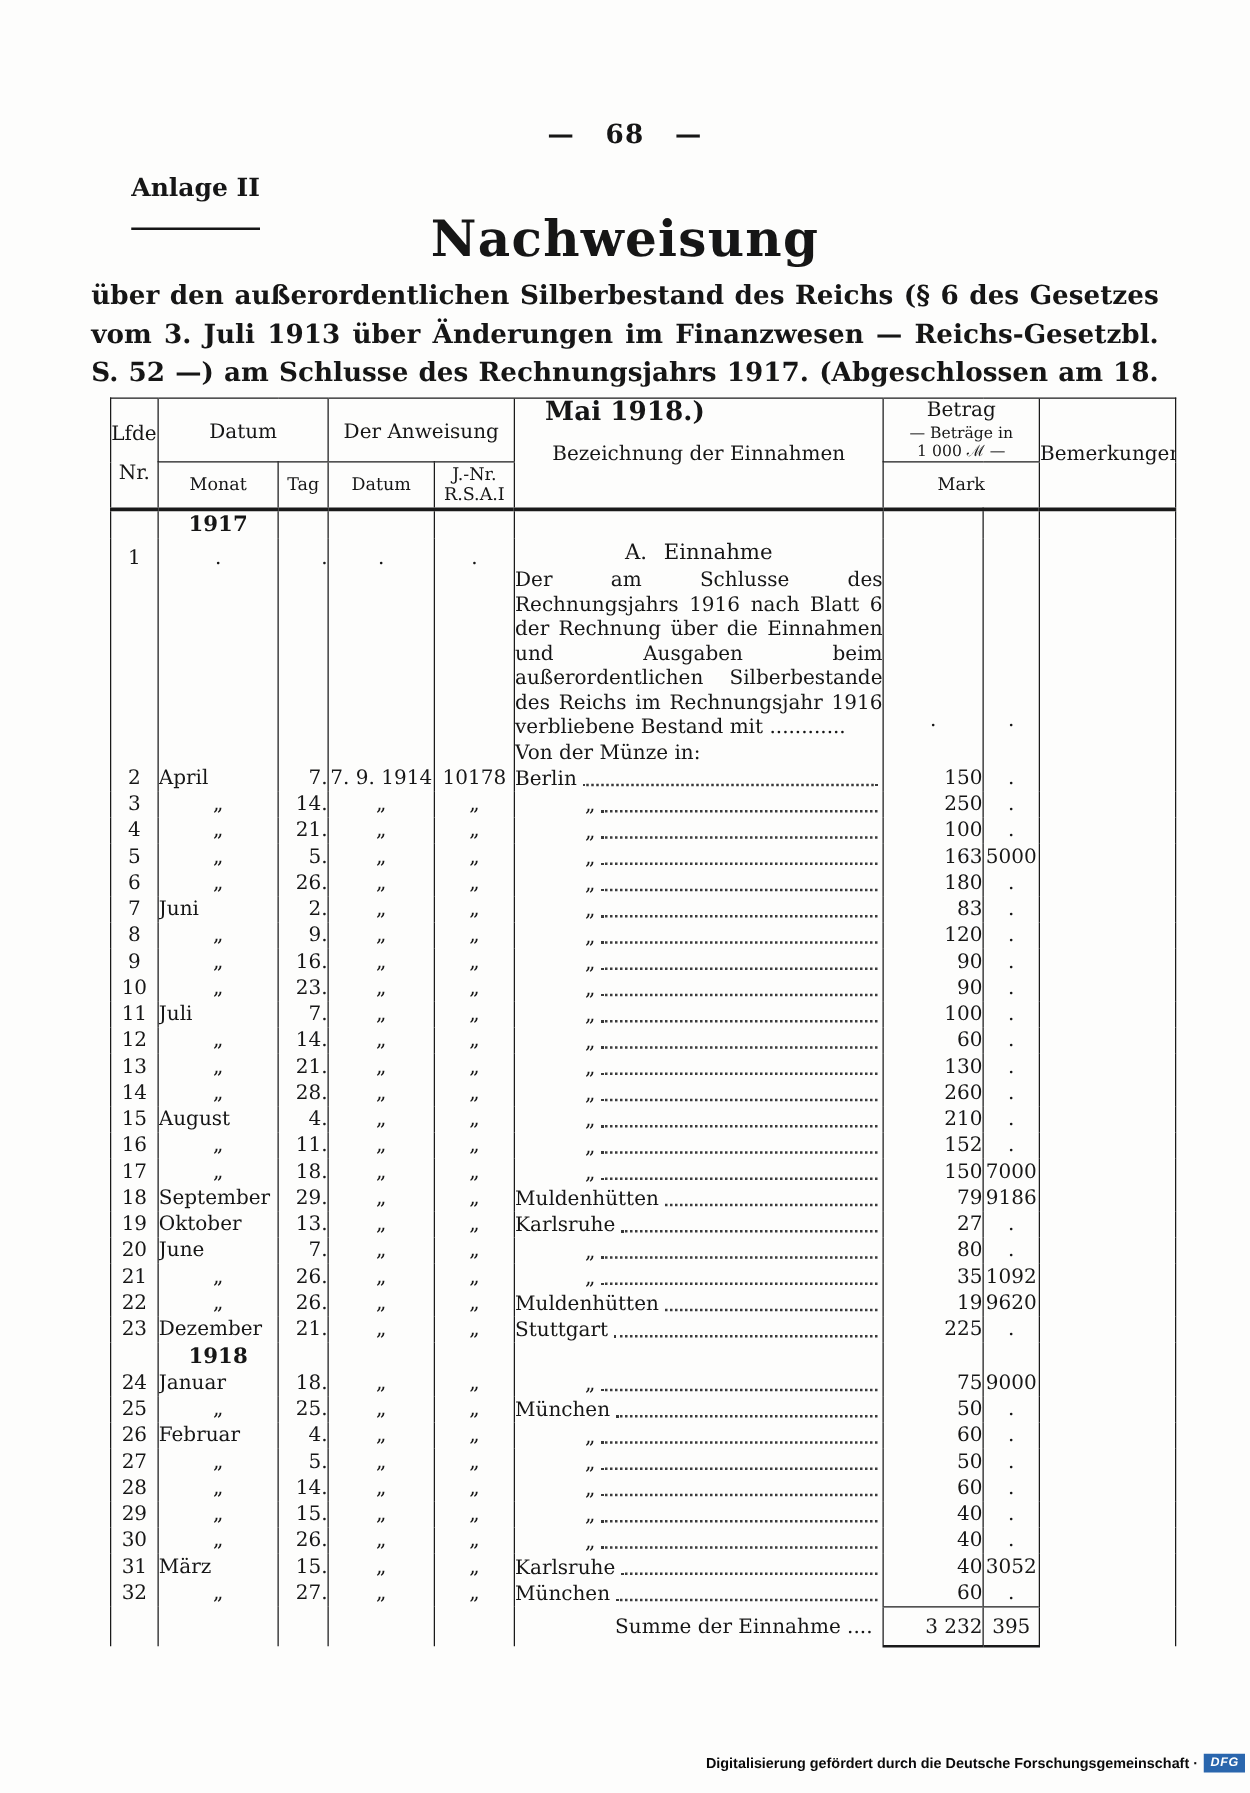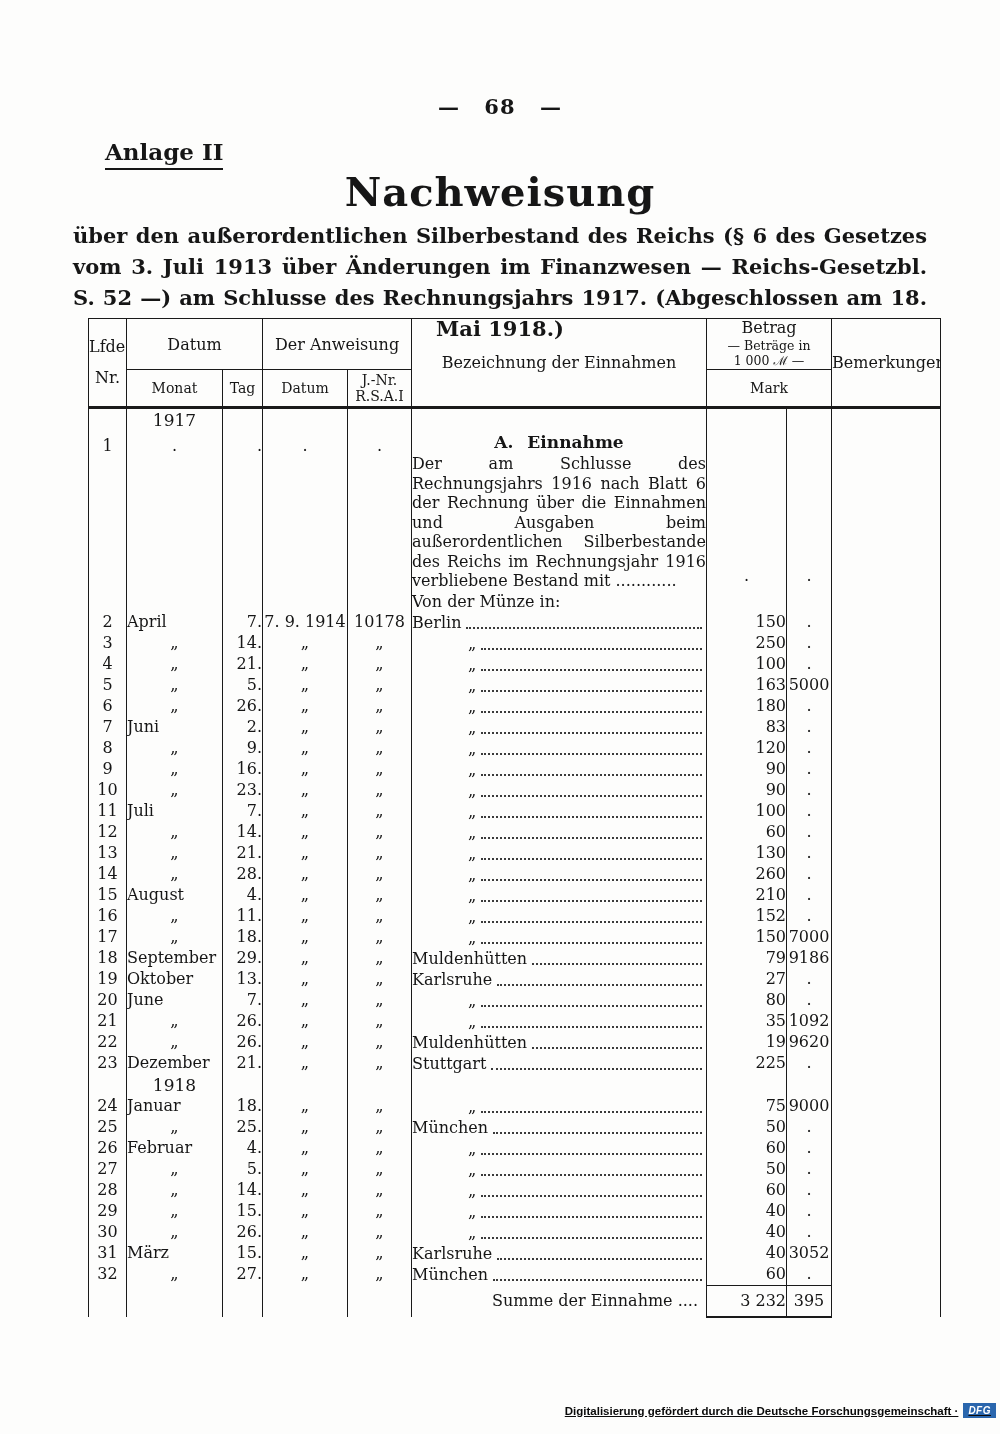--- a/index.html
+++ b/index.html
@@ -13,22 +13,22 @@
     overflow: hidden;
   }
   
   .page-number {
     position: absolute; top: 94px; left: 0; width: 100%;
     text-align: center; font-size: 21px; font-weight: bold;
     word-spacing: 16px; letter-spacing: 1px;
   }
   .annex {
     position: absolute; top: 138px; left: 105px;
-    font-size: 23px; font-weight: bold;
-    border-bottom: 2px solid #161616; padding-bottom: 3px;
+    font-size: 20px; font-weight: bold;
+    border-bottom: 2px solid #161616; padding-bottom: 20px;
   }
   .doc-title {
     position: absolute; top: 168px; left: 0; width: 100%;
     text-align: center; font-size: 40px; font-weight: bold;
     letter-spacing: 1px;
   }
   .doc-subtitle {
     position: absolute; top: 220px; left: 73px; width: 854px;
     font-size: 21px; font-weight: bold; line-height: 31px;
     text-align: justify; text-align-last: center;
@@ -58,46 +58,46 @@
   
   tbody td { height: 21px; line-height: 20px; vertical-align: middle; }
   td.c-nr   { text-align: center; }
   td.c-monat{ text-align: left; padding-left: 8px; }
   td.c-monat.ditto { text-align: center; padding-left: 0; }
   td.c-tag  { text-align: right; padding-right: 7px; }
   td.c-anwdat, td.c-anwjnr { text-align: center; }
   td.c-mark { text-align: right; padding-right: 8px; }
   td.c-frac { text-align: center; }
   tr.year-row td { height: 22px; }
-  tr.year-row .year-label { font-weight: normal; text-align: center; padding-left: 0; font-size: 17px; }
+  tr.year-row .year-label { font-weight: bold; text-align: center; padding-left: 0; font-size: 17px; }
   
   td.c-bez { padding-left: 6px; padding-right: 4px; }
   .bez-line { display: flex; align-items: flex-end; height: 21px; }
   .bez-line.indent { padding-left: 56px; }
   .bez-name { line-height: 20px; white-space: nowrap; }
   .leader { flex: 1 1 auto; min-width: 8px; border-bottom: 2px dotted #3a3a3a; margin: 0 4px 4px 5px; }
   
   tr.open-row td.top { vertical-align: top; padding-top: 5px; }
   tr.open-row td.bot { vertical-align: bottom; padding-bottom: 26px; text-align: center; }
   .open-bez { vertical-align: top; padding: 2px 10px 2px 12px; }
-  .sec-head { text-align: center; font-weight: bold; font-size: 17px; word-spacing: 8px; line-height: 22px; }
+  .sec-head { text-align: center; font-weight: normal; font-size: 17px; word-spacing: 8px; line-height: 22px; }
   .open-par { text-align: justify; font-size: 16px; line-height: 19.5px; margin-top: 1px; }
   .open-sub { text-align: left; font-size: 16px; line-height: 20px; margin-top: 1px; }
   
   tr.sum-row td { height: 30px; }
   tr.sum-row .sum-label { text-align: right; padding-right: 8px; }
   tr.sum-row .c-mark, tr.sum-row .c-frac {
     border-top: 1px solid #1a1a1a; border-bottom: 2px solid #1a1a1a;
   }
   
   .digit-footer {
     position: absolute; right: 4px; bottom: 16px;
     display: flex; align-items: center; gap: 5px;
     font-family: "Liberation Sans", "DejaVu Sans", sans-serif;
-    font-size: 11.5px; font-weight: bold; color: #0a0a0a; text-decoration: underline;
+    font-size: 11.5px; font-weight: bold; color: #0a0a0a;
   }
   .dfg-logo {
     background: #2a66ad; color: #ffffff;
     font-size: 10px; font-weight: bold; font-style: italic;
     padding: 2px 5px; line-height: 11px; letter-spacing: 0.5px;
   }
 </style>
 </head>
 <body>
 

